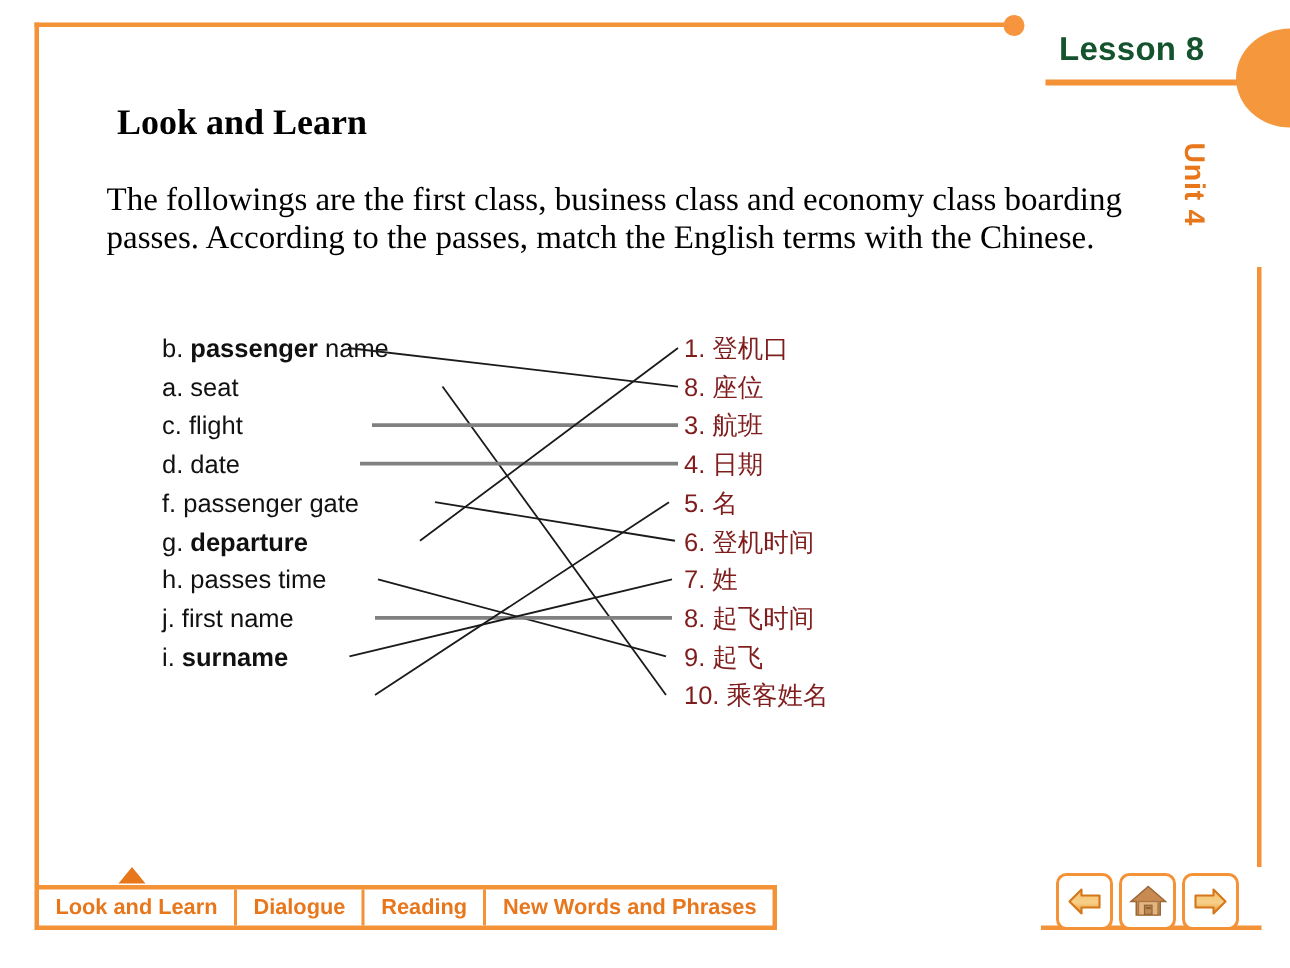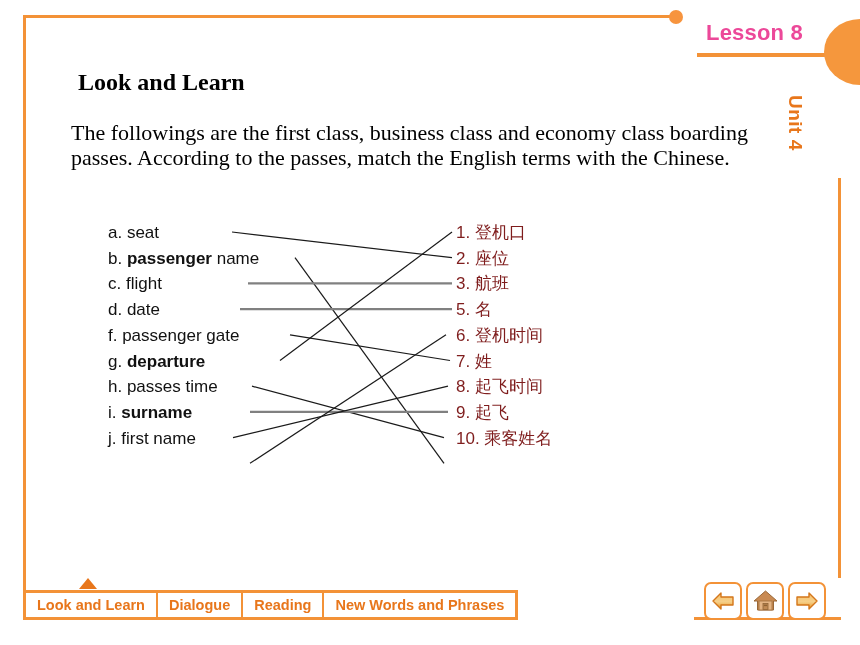--- a/index.html
+++ b/index.html
@@ -63,21 +63,21 @@
     border-bottom-left-radius: 36px 33px;
     border-top-right-radius: 0;
     border-bottom-right-radius: 0;
   }
   .lesson-label {
     position: absolute;
     left: 706px;
     top: 20px;
     font-size: 22px;
     font-weight: bold;
-    color: #ec4899;
+    color: #14532d;
     letter-spacing: 0.2px;
     white-space: nowrap;
   }
   .unit-label {
     position: absolute;
     left: 806px;
     top: 95px;
     width: 110px;
     font-size: 19px;
     font-weight: bold;
@@ -227,34 +227,35 @@
   <div class="half-circle"></div>
   <div class="right-rule"></div>
 
   <div class="lesson-label">Lesson 8</div>
   <div class="unit-label">Unit 4</div>
 
   <div class="section-title">Look and Learn</div>
   <div class="intro">The followings are the first class, business class and economy class boarding passes. According to the passes, match the English terms with the Chinese.</div>
 
   <div class="col-left" id="col-left">
+      <div class="item">b. <b>passenger</b> name</div>
       <div class="item">a. seat</div>
-      <div class="item">b. <b>passenger</b> name</div>
       <div class="item">c. flight</div>
       <div class="item">d. date</div>
       <div class="item">f. passenger gate</div>
       <div class="item">g. <b>departure</b></div>
       <div class="item">h. passes time</div>
+      <div class="item">j. first name</div>
       <div class="item">i. <b>surname</b></div>
-      <div class="item">j. first name</div>
     </div>
   <div class="col-right" id="col-right">
       <div class="item-cn">1. 登机口</div>
-      <div class="item-cn">2. 座位</div>
+      <div class="item-cn">8. 座位</div>
       <div class="item-cn">3. 航班</div>
+      <div class="item-cn">4. 日期</div>
       <div class="item-cn">5. 名</div>
       <div class="item-cn">6. 登机时间</div>
       <div class="item-cn">7. 姓</div>
       <div class="item-cn">8. 起飞时间</div>
       <div class="item-cn">9. 起飞</div>
       <div class="item-cn">10. 乘客姓名</div>
     </div>
   <svg class="link-svg" id="link-svg" width="860" height="645">
       <line x1="232" y1="232" x2="452" y2="257.7" stroke="#1A1A1A" stroke-width="1.2"></line>
       <line x1="295" y1="257.7" x2="444" y2="463.29999999999995" stroke="#1A1A1A" stroke-width="1.2"></line>

